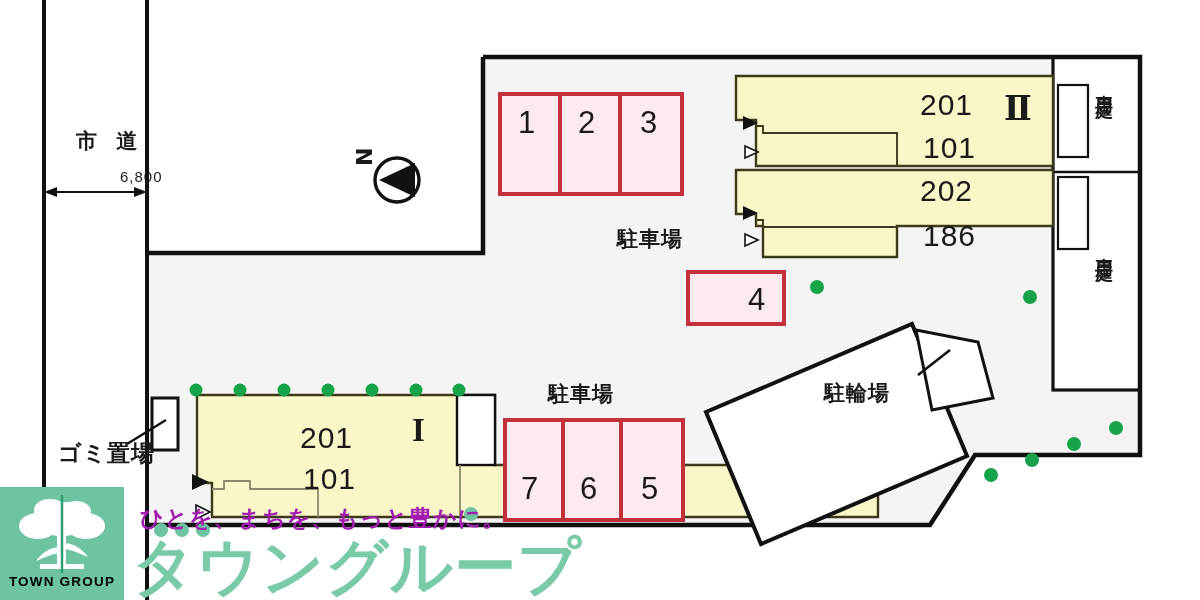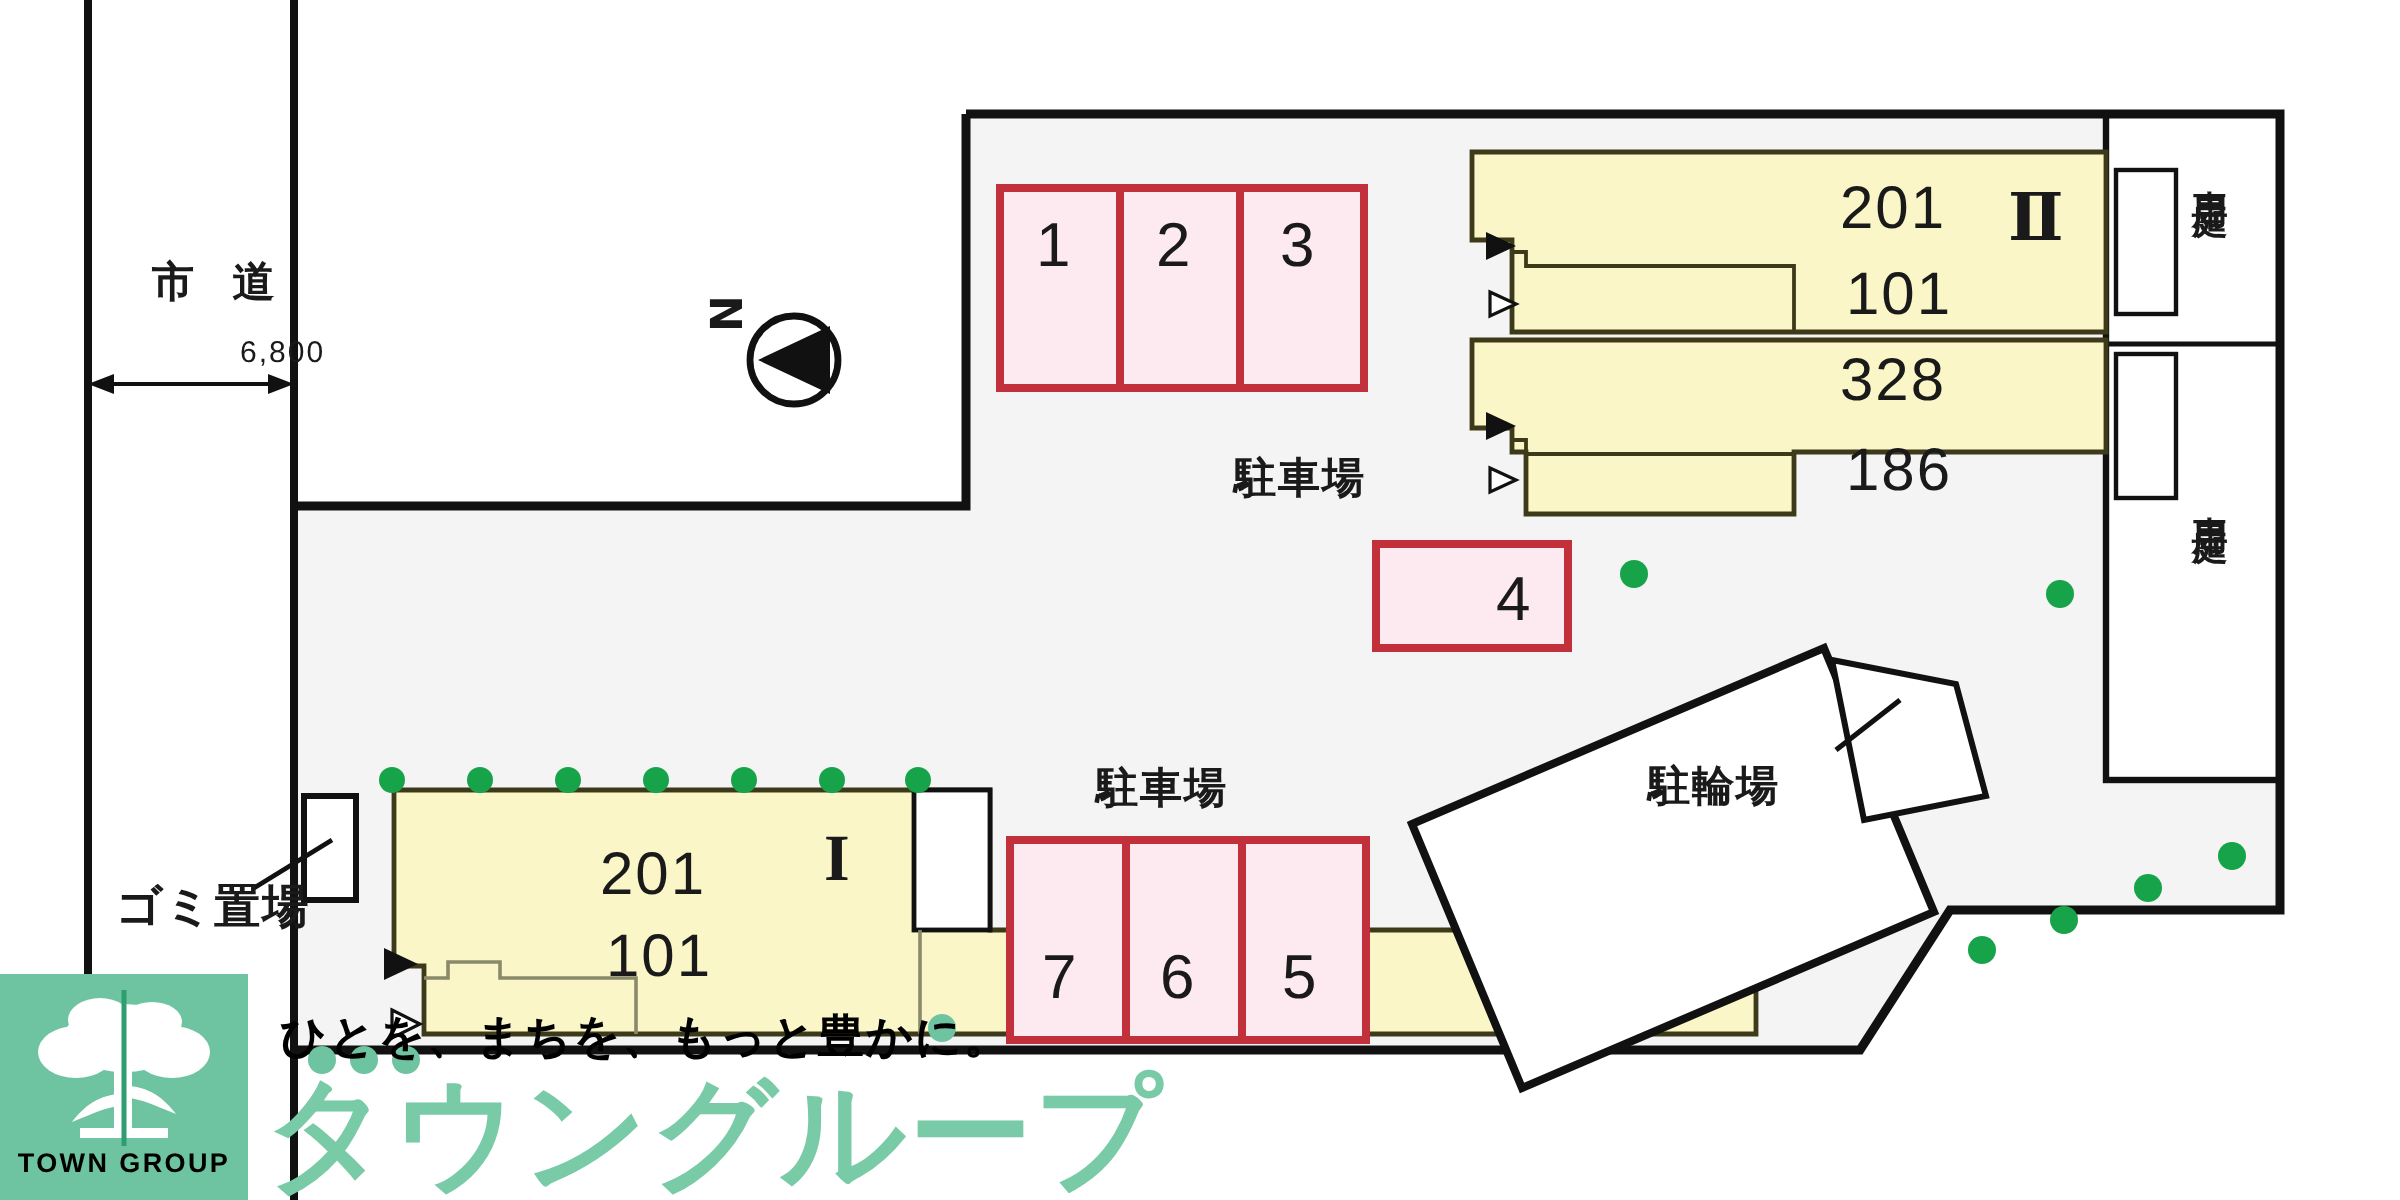--- a/index.html
+++ b/index.html
@@ -29,21 +29,21 @@
     position:absolute;left:0;top:487px;width:124px;height:113px;
     background:#6ec3a0;
   }
   #wm-logo .tree{position:absolute;left:50%;top:8px;transform:translateX(-50%);}
   #wm-logo .wm-name{
     position:absolute;left:0;bottom:11px;width:100%;text-align:center;
     color:#000000;font-size:13.5px;letter-spacing:1.2px;font-weight:bold;
   }
   #wm-tag{
     position:absolute;left:140px;top:503px;
-    font-size:23px;letter-spacing:1px;color:#000000;
+    font-size:23px;letter-spacing:1px;color:#a21caf;
   }
   #wm-big{
     position:absolute;left:132px;top:525px;
     font-size:62px;font-weight:bold;letter-spacing:1px;color:#79cba8;
   }
 </style>
 </head>
 <body>
 
 <div id="stage">
@@ -153,21 +153,21 @@
   <div class="txt stall-num" style="left:521px;top:471px;">7</div>
   <div class="txt stall-num" style="left:580px;top:471px;">6</div>
   <div class="txt stall-num" style="left:641px;top:471px;">5</div>
 
   <div class="txt jp lot-label" style="left:824px;top:379px;">駐輪場</div>
 
   <div class="txt jp trash-label" style="left:58px;top:438px;">ゴミ置場</div>
 
   <div class="txt room-num" style="left:920px;top:88px;">201</div>
   <div class="txt room-num" style="left:923px;top:131px;">101</div>
-  <div class="txt room-num" style="left:920px;top:174px;">328</div>
+  <div class="txt room-num" style="left:920px;top:174px;">202</div>
   <div class="txt room-num" style="left:923px;top:219px;">186</div>
   <div class="txt bldg-roman" style="left:1004px;top:89px;">Ⅱ</div>
 
   <div class="txt room-num" style="left:300px;top:421px;">201</div>
   <div class="txt room-num" style="left:303px;top:462px;">101</div>
   <div class="txt bldg-roman" style="left:412px;top:412px;">I</div>
 
   <div class="txt jp garden-label" style="left:1094px;top:80px;">専用庭</div>
   <div class="txt jp garden-label" style="left:1094px;top:243px;">専用庭</div>
 

